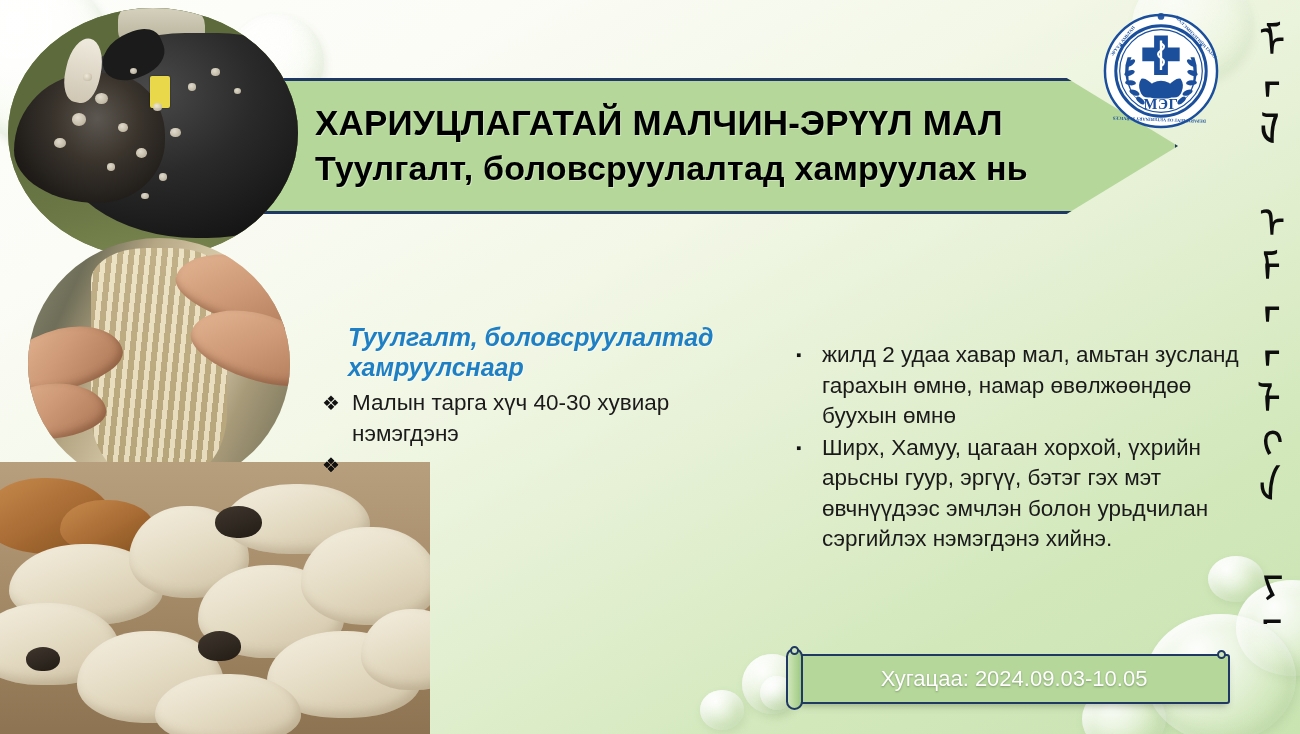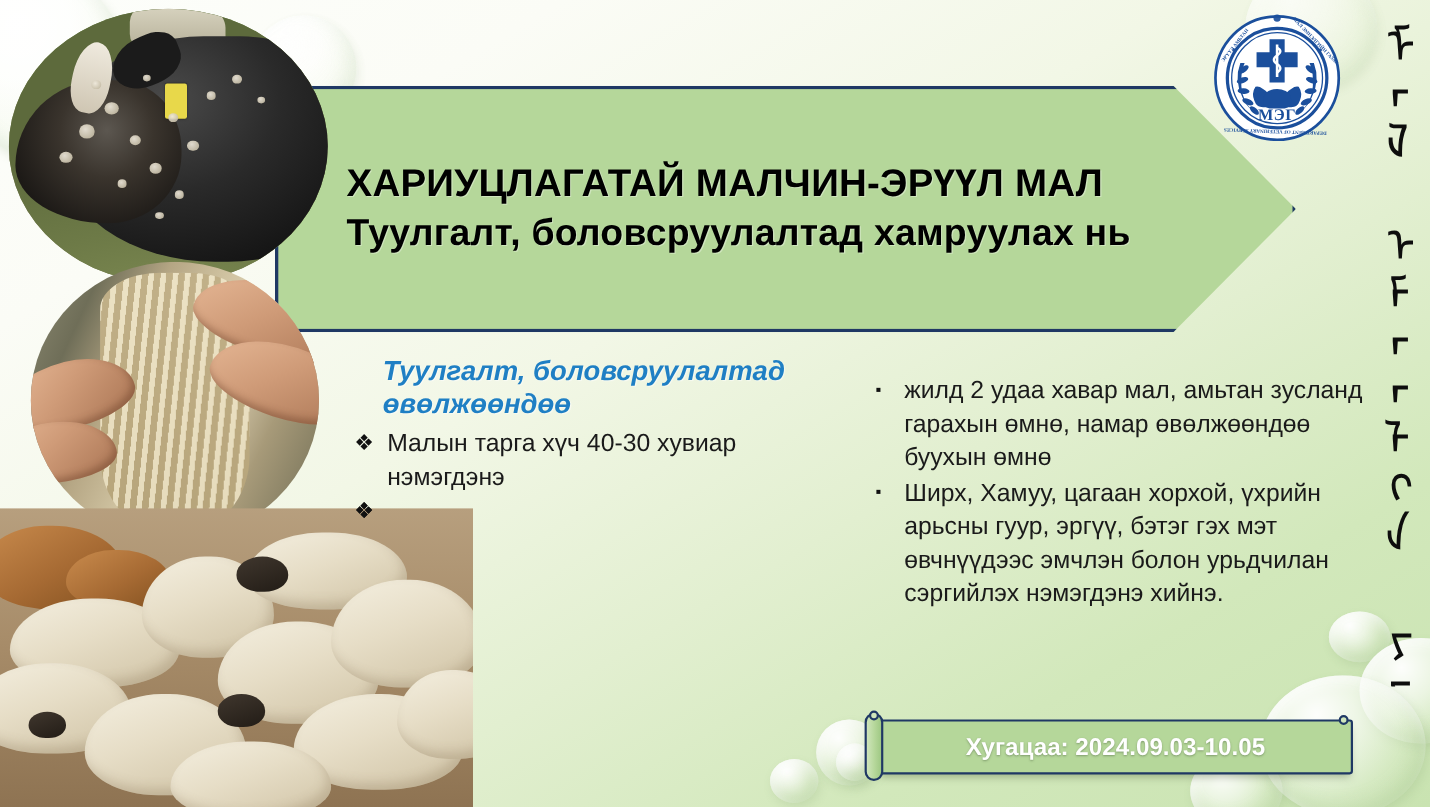--- a/index.html
+++ b/index.html
@@ -42,21 +42,21 @@
   .bub-f { width: 112px; height: 96px;  left: 1236px; top: 580px;  }
   .bub-g { width: 56px;  height: 46px;  left: 1208px; top: 556px;  }
   .bub-h { width: 120px; height: 112px; left: 1132px; top: -30px;  opacity:.7;}
   .bub-i { width: 84px;  height: 70px;  left: 1082px; top: 684px;  }
   .bub-j { width: 44px;  height: 40px;  left: 700px;  top: 690px;  }
 
   
   #title-banner {
     position: absolute;
     left: 250px; top: 78px;
-    width: 928px; height: 224px;
+    width: 928px; height: 136px;
     background: #b5d79a;
     border: 3px solid #1f3864;
     clip-path: polygon(0 0, 88% 0, 100% 50%, 88% 100%, 0 100%);
     display: flex; flex-direction: column;
     justify-content: center;
   }
   #title-banner .tline {
     color: #000;
     font-weight: bold;
     letter-spacing: .2px;
@@ -231,21 +231,21 @@
   }
   #date-banner .roll-l { left:0px;  top:-4px; }
   #date-banner .knob {
     position:absolute; width:9px; height:9px;
     border:2px solid #1f3864; border-radius:50%;
     background:#cfe5bb;
   }
   #date-banner .knob-l { left:4px;  top:-6px; }
   #date-banner .knob-r { right:2px; top:-6px; }
   #date-text {
-    color:#fff; font-size:22px; font-weight:700;
+    color:#fff; font-size:22px; font-weight:400;
     text-shadow: 0 1px 2px rgba(60,80,50,.45);
     white-space:nowrap;
   }
 </style>
 </head>
 <body>
 
 <div id="slide">
 
   <div class="bubble bub-a"></div>
@@ -364,21 +364,21 @@
         <text x="60" y="60" text-anchor="middle" transform="rotate(-52 60 60)" dy="-48">ЭРҮҮЛ АМЬТАН</text>
         <text x="60" y="60" text-anchor="middle" transform="rotate(46 60 60)" dy="-48">МАЛ ЭМНЭЛГИЙН ГАЗАР</text>
         <text x="60" y="60" text-anchor="middle" transform="rotate(182 60 60)" dy="-48">DEPARTMENT OF VETERINARY SERVICES</text>
       </g>
     </svg>
   </div>
 
   <div id="mongol-script">ᠮᠠᠯ ᠡᠮᠨᠡᠯᠭᠡ ᠶᠢᠨ ᠭᠠᠵᠠᠷ</div>
 
   <div id="col-left">
-    <div class="col-head">Туулгалт, боловсруулалтад өвөлжөөндөө</div>
+    <div class="col-head">Туулгалт, боловсруулалтад хамруулснаар</div>
     <ul class="bullets">
       <li>
         <span class="mk">❖</span>
         <span>Малын тарга хүч 40-30 хувиар нэмэгдэнэ</span>
       </li>
       <li>
         <span class="mk">❖</span>
       </li>
       <li>
         <span class="mk">❖</span>

